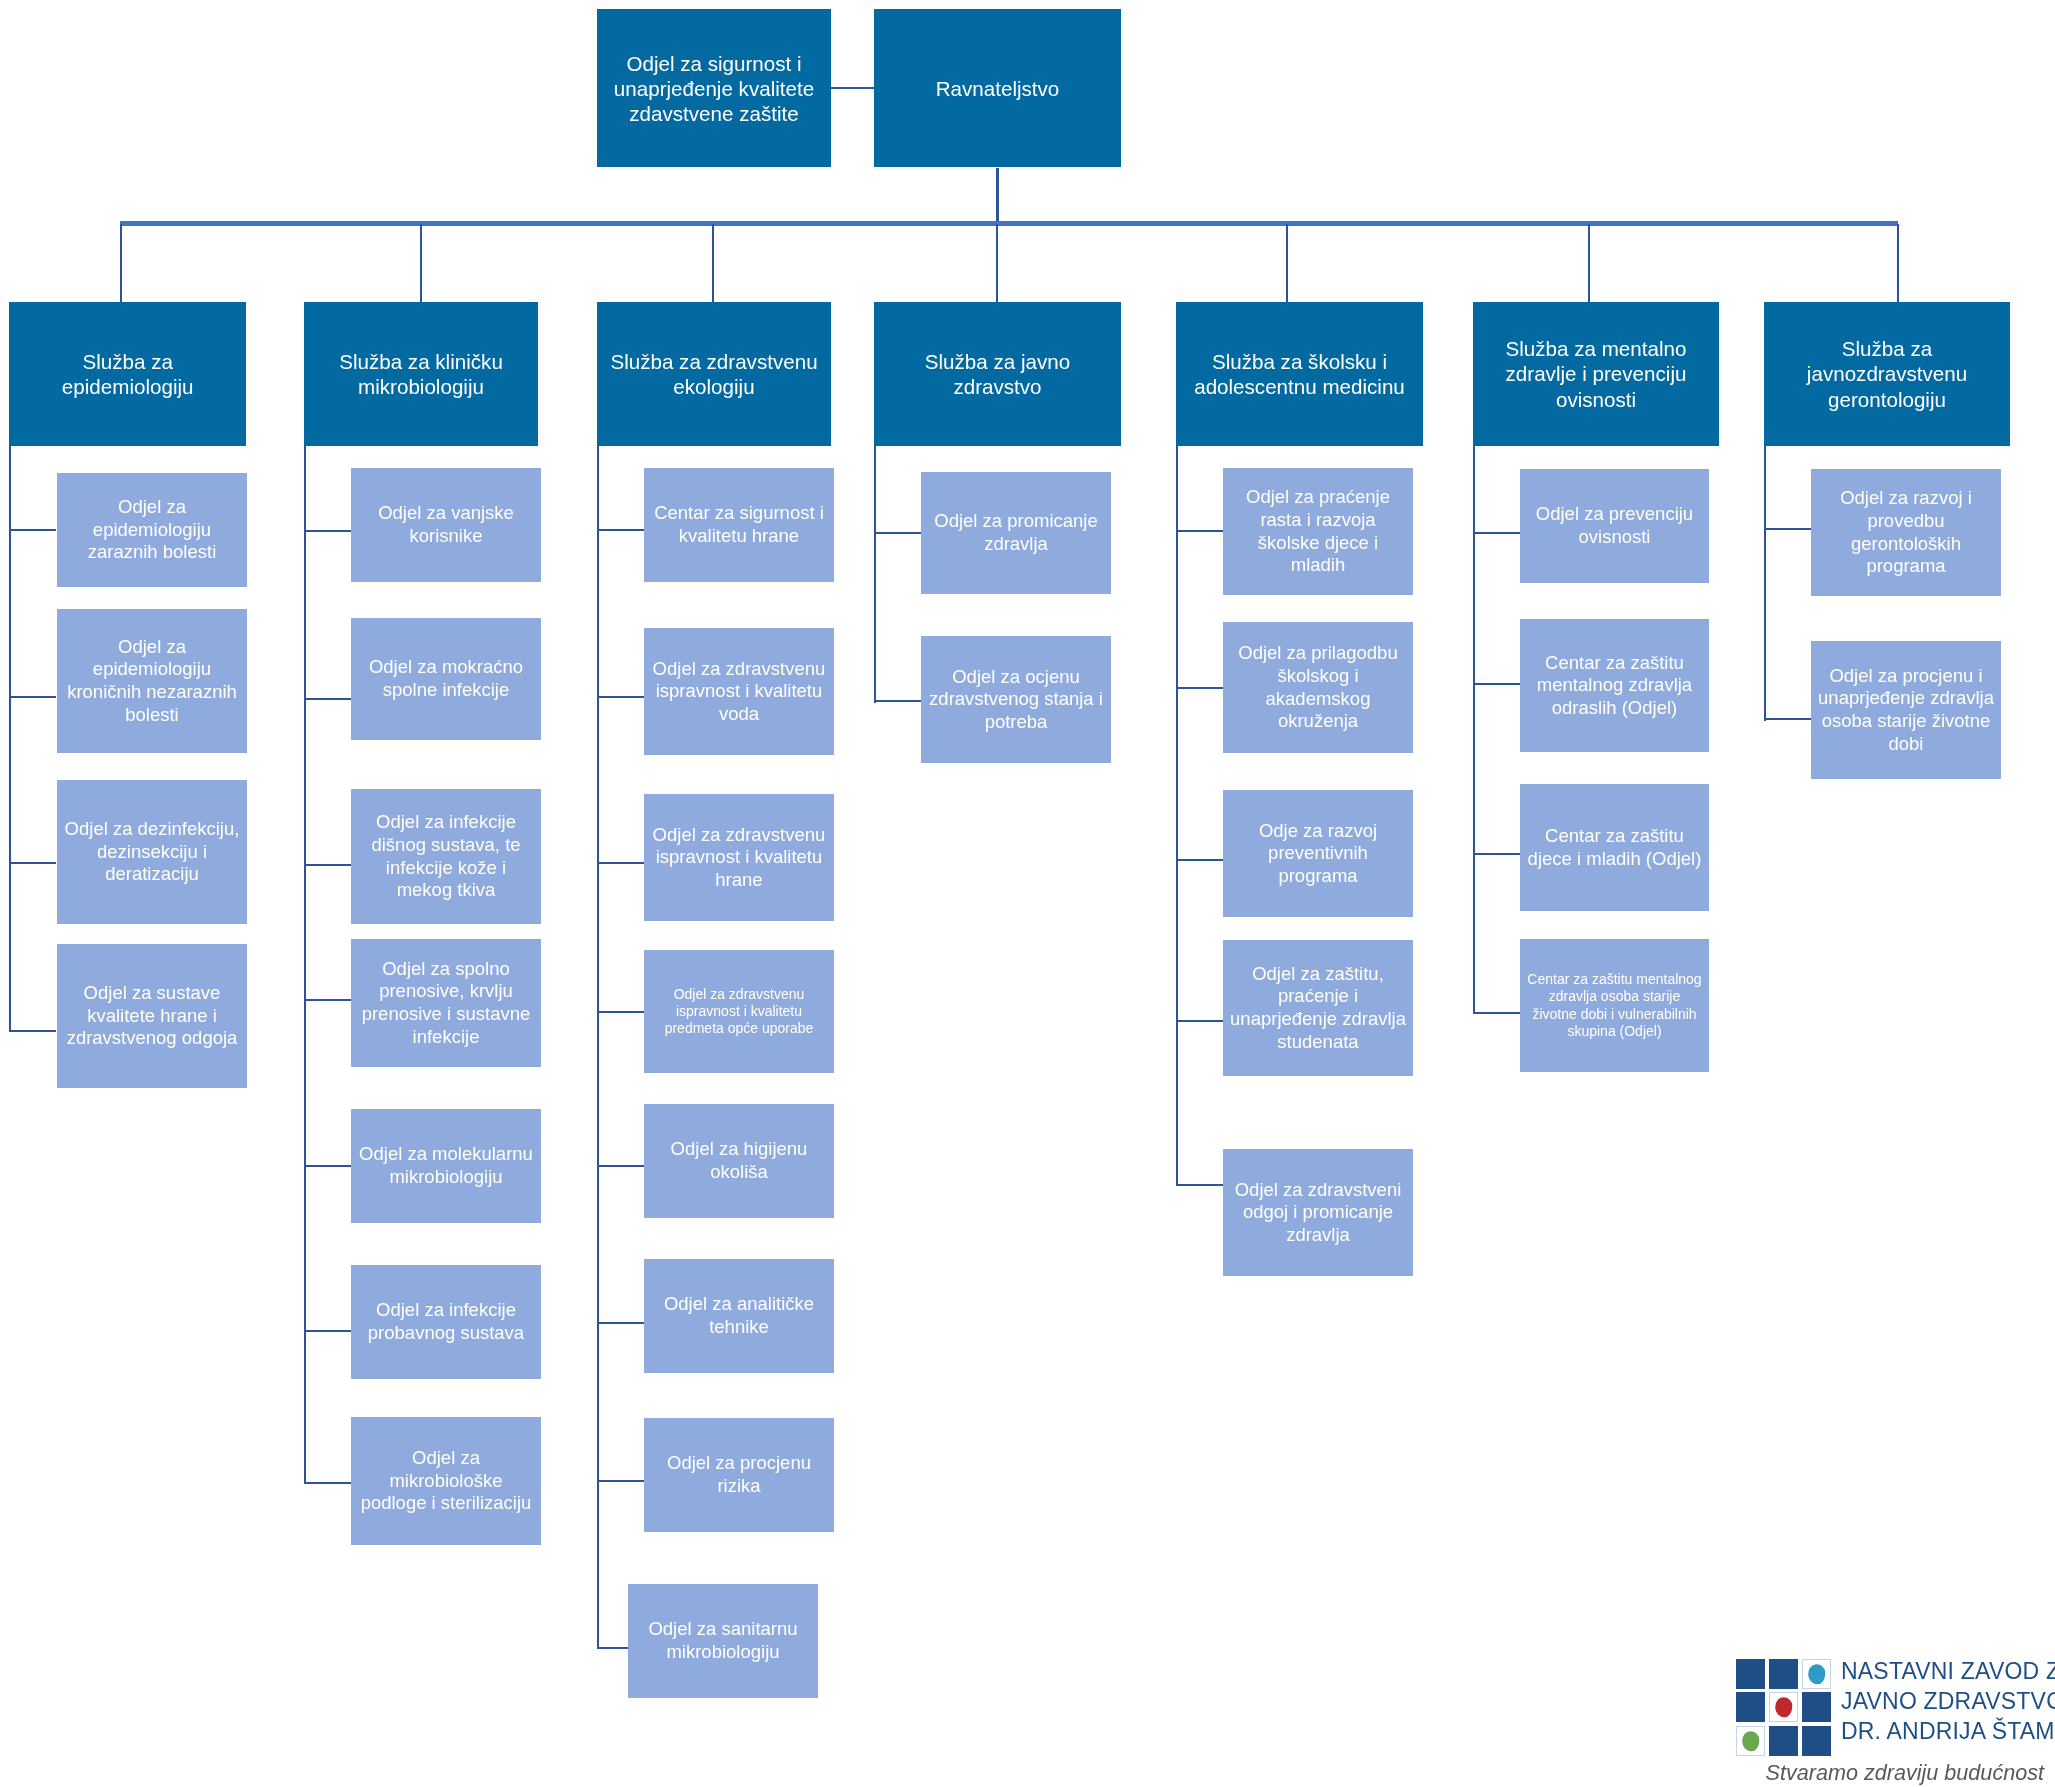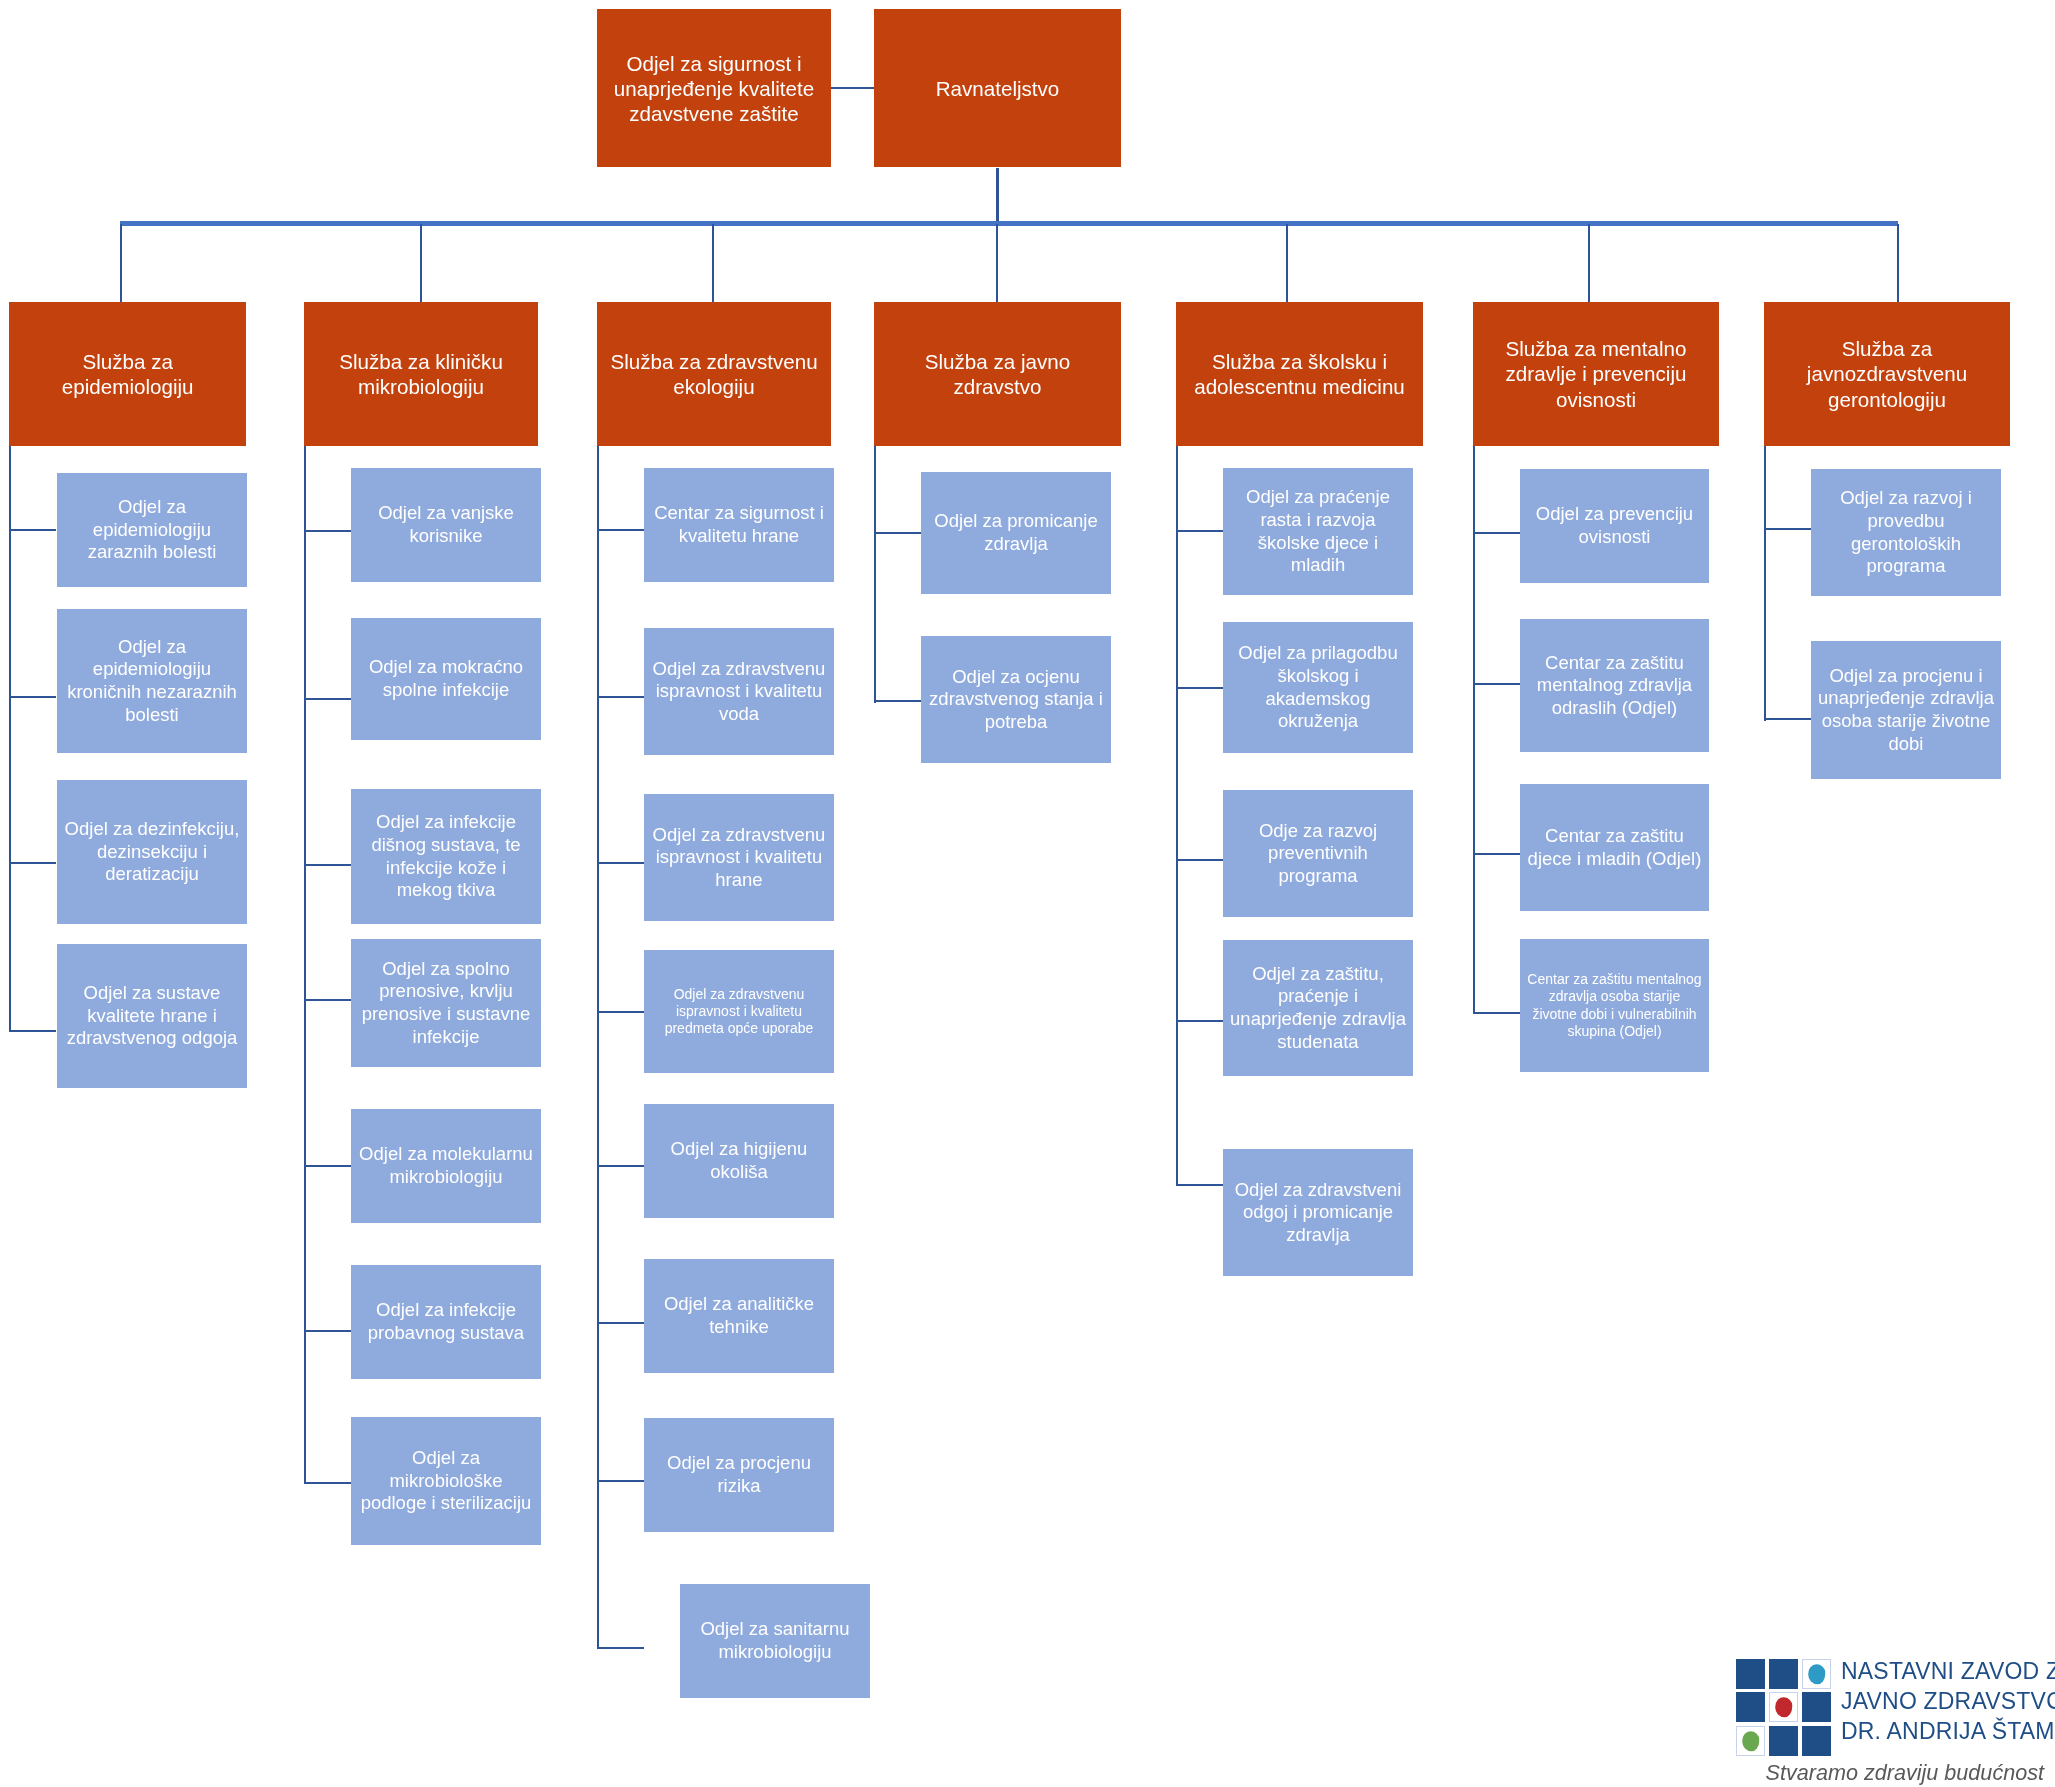--- a/index.html
+++ b/index.html
@@ -19,21 +19,21 @@
     position: absolute;
     display: flex;
     align-items: center;
     justify-content: center;
     text-align: center;
     color: #ffffff;
     line-height: 1.22;
     padding: 2.1px 5.1px;
     z-index: 3;
   }
-  .node.dark  { background: #c2410c; }
+  .node.dark  { background: #0369a1; }
   .node.light { background: #8FAADC; }
 
   .node.root    { font-size: 20.6px; }
   .node.service { font-size: 20.6px; }
   .node.unit    { font-size: 18.5px; }
   .node.unit.small { font-size: 14px; }
 
   
   .ln { position: absolute; background: #2E5496; z-index: 1; }
   .ln.h { height: 2.1px; }
@@ -203,21 +203,21 @@
   </div>
   <div class="node light unit" style="left:644px; top:1104px; width:190px; height:114px;">
     <span>Odjel za higijenu okoliša</span>
   </div>
   <div class="node light unit" style="left:644px; top:1259px; width:190px; height:114px;">
     <span>Odjel za analitičke tehnike</span>
   </div>
   <div class="node light unit" style="left:644px; top:1418px; width:190px; height:114px;">
     <span>Odjel za procjenu rizika</span>
   </div>
-  <div class="node light unit" style="left:680px; top:1584px; width:190px; height:114px;">
+  <div class="node light unit" style="left:628px; top:1584px; width:190px; height:114px;">
     <span>Odjel za sanitarnu mikrobiologiju</span>
   </div>
 
   <div class="ln v" style="left:874px; top:446px; height:257px;"></div>
   <div class="ln h" style="left:874px; top:532px; width:47px;"></div>
   <div class="ln h" style="left:874px; top:700px; width:47px;"></div>
 
   <div class="node light unit" style="left:921px; top:472px; width:190px; height:122px;">
     <span>Odjel za promicanje zdravlja</span>
   </div>

